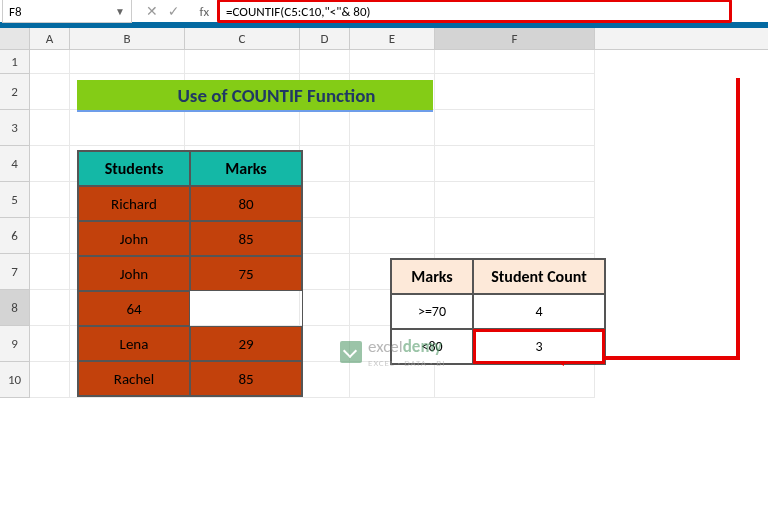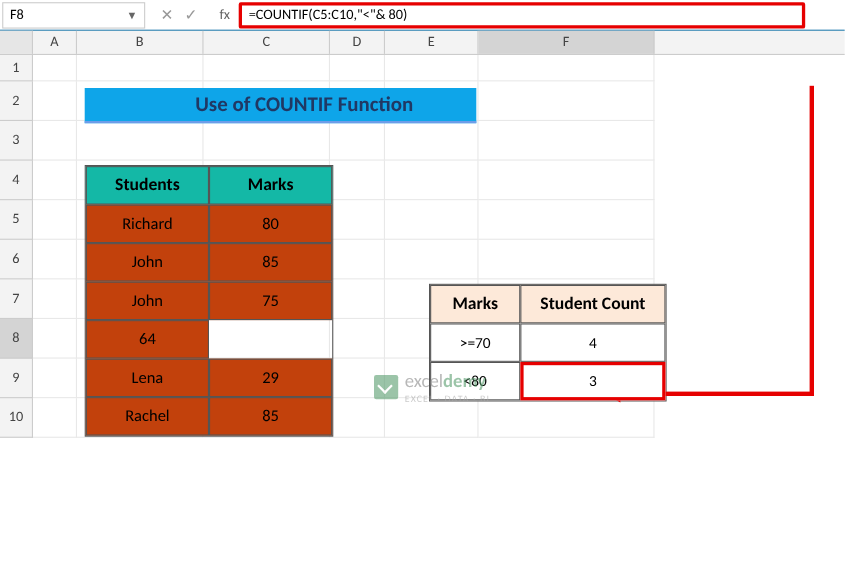--- a/index.html
+++ b/index.html
@@ -1,18 +1,18 @@
 <!DOCTYPE html>
 <html><head>
 <meta charset="utf-8">
 <style>
   * { box-sizing: border-box; margin: 0; padding: 0; }
   body { font-family: Calibri, Arial, sans-serif; font-size: 14px; background: #fff; width: 768px; height: 515px; position: relative; overflow: hidden; }
   
-  .formula-bar { display: flex; align-items: center; height: 28px; border-bottom: 1px solid #0369a1; background: #fff; }
+  .formula-bar { display: flex; align-items: center; height: 28px; border-bottom: 6px solid #0369a1; background: #fff; }
   .name-box { width: 130px; height: 24px; border: 1px solid #ccc; background: #fff; display: flex; align-items: center; padding: 0 6px; margin: 0 2px; position: relative; }
   .name-box-text { flex: 1; font-size: 13px; }
   .name-box-dd { color: #666; font-size: 10px; }
   .fb-icons { display: flex; gap: 10px; padding: 0 12px; color: #999; align-items: center; }
   .fx { font-size: 13px; color: #666; padding: 0 8px; }
   .formula-input { flex: 1; height: 24px; padding: 0 6px; font-size: 13px; display: flex; align-items: center; border: 3px solid #e60000; border-radius: 2px; margin-right: 36px; position: relative; }
   
   .col-headers { display: flex; height: 22px; background: #f3f3f3; border-bottom: 1px solid #ccc; }
   .corner { width: 30px; border-right: 1px solid #ccc; background: #e6e6e6; }
   .col-h { border-right: 1px solid #ccc; display: flex; align-items: center; justify-content: center; font-size: 13px; color: #444; }
@@ -24,21 +24,21 @@
   .row-h { height: 36px; border-bottom: 1px solid #ccc; border-right: 1px solid #ccc; display: flex; align-items: center; justify-content: center; font-size: 13px; color: #444; }
   .row-h.r1 { height: 24px; }
   .row-h.selected { background: #d4d4d4; }
   
   .cells { position: relative; flex: 1; }
   .row { display: flex; height: 36px; }
   .row.r1 { height: 24px; }
   .cell { border-right: 1px solid #e8e8e8; border-bottom: 1px solid #e8e8e8; display: flex; align-items: center; justify-content: center; font-size: 15px; }
   .c-A { width: 40px; } .c-B { width: 115px; } .c-C { width: 115px; } .c-D { width: 50px; } .c-E { width: 85px; } .c-F { width: 160px; }
   
-  .title-banner { position: absolute; top: 30px; left: 47px; width: 356px; height: 32px; background: #0ea5e9; border-bottom: 2px solid #6d9de9; display: flex; align-items: center; justify-content: center; font-size: 19px; color: #203864; font-weight: 600; padding-left: 43px; }
+  .title-banner { position: absolute; top: 30px; left: 47px; width: 356px; height: 32px; background: #84cc16; border-bottom: 2px solid #6d9de9; display: flex; align-items: center; justify-content: center; font-size: 19px; color: #203864; font-weight: 600; padding-left: 43px; }
   
   .data-table { position: absolute; top: 100px; left: 47px; border: 1px solid #555; }
   .data-table .drow { display: flex; }
   .data-table .dcell { border: 1px solid #555; width: 112px; height: 35px; display: flex; align-items: center; justify-content: center; font-size: 15px; background: #c2410c; }
   .data-table .dhead { background: #14b8a6; font-weight: bold; font-size: 16px; }
   
   .count-table { position: absolute; top: 208px; left: 360px; border: 1px solid #555; }
   .count-table .drow { display: flex; }
   .count-table .dcell { border: 1px solid #555; height: 35px; display: flex; align-items: center; justify-content: center; font-size: 14px; background: #fff; }
   .count-table .dc-E { width: 82px; } .count-table .dc-F { width: 132px; }

